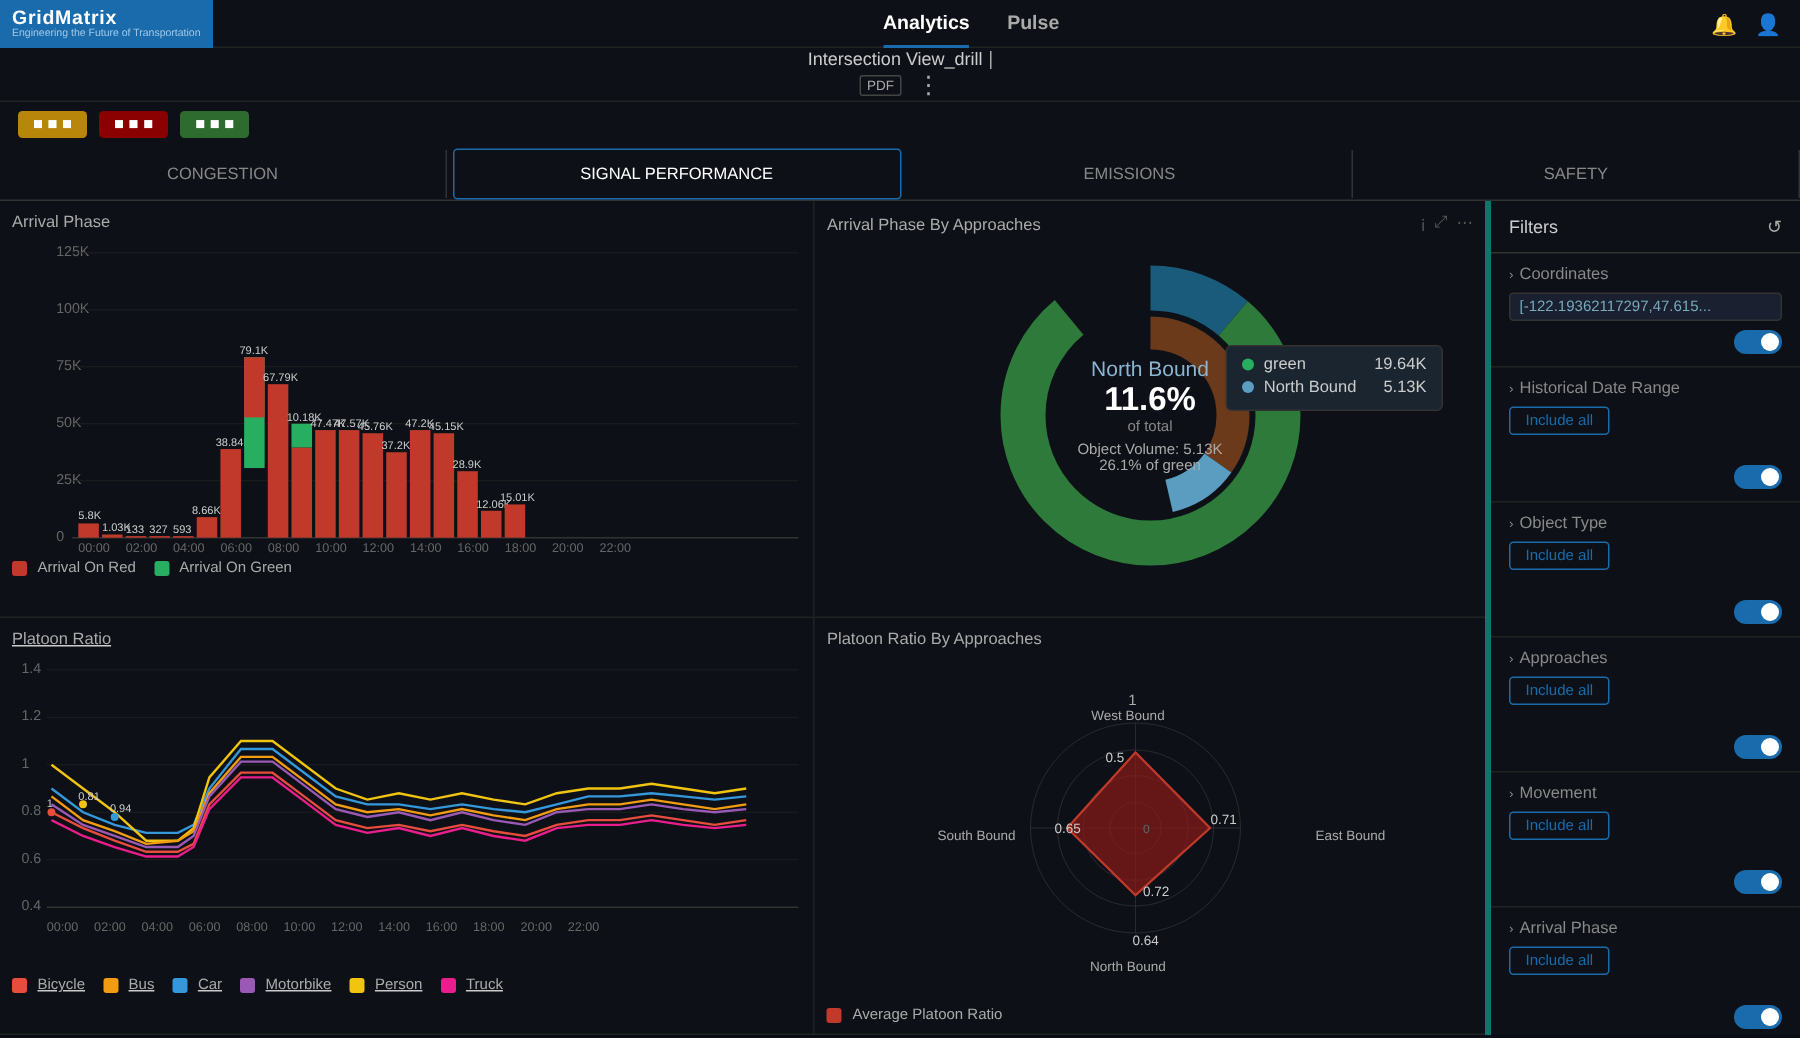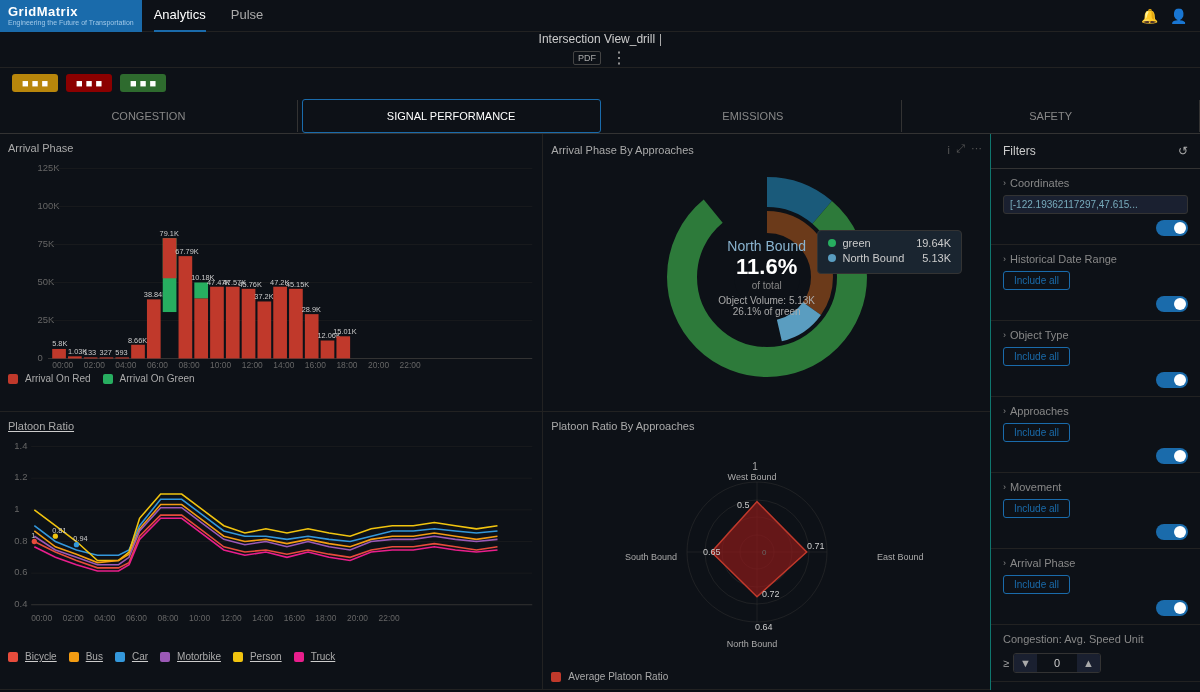--- a/index.html
+++ b/index.html
@@ -1,21 +1,21 @@
 <!DOCTYPE html>
 <html><head>
   <meta charset="utf-8">
   <style>
     * { box-sizing: border-box; margin: 0; padding: 0; }
     body { background: #0a0e14; color: #ccc; font-family: Arial, sans-serif; font-size: 12px; overflow: hidden; width: 1200px; height: 692px; }
 
     
     #header { display: flex; align-items: center; background: #0d1117; height: 32px; border-bottom: 1px solid #222; }
     #logo { background: #1a6bab; color: white; font-weight: bold; font-size: 11px; padding: 4px 8px; margin-right: 12px; height: 32px; display: flex; line-height: 1.2; }
-    #nav { flex: 1; display: flex; justify-content: flex-start; gap: 25px; }
+    #nav { flex: 1; display: flex; justify-content: center; gap: 25px; font-weight: bold; }
     .nav-item { color: #aaa; font-size: 13px; cursor: pointer; padding: 8px 0; border-bottom: 2px solid transparent; }
     .nav-item.active { color: white; border-bottom: 2px solid #1a6bab; }
     #header-icons { display: flex; align-items: center; gap: 12px; padding-right: 12px; color: #aaa; }
 
     
     #toolbar { display: flex; align-items: center; background: #0d1117; height: 36px; border-bottom: 1px solid #222; padding: 0 12px; flex-direction: column; }
     #toolbar-title { color: #ccc; font-size: 12px; flex: 1; }
     #toolbar-icons { display: flex; gap: 10px; align-items: center; color: #aaa; }
 
     
@@ -26,21 +26,21 @@
     .badge-green { background: #2e6b2e; }
 
     
     #section-tabs { display: flex; align-items: center; height: 36px; border-bottom: 1px solid #333; background: #0d1117; }
     .section-tab { flex: 1; text-align: center; font-size: 11px; color: #888; border-right: 1px solid #333; padding: 10px 0; }
     .section-tab.active { color: white; border: 1px solid #1a6bab; margin: 4px; border-radius: 3px; }
 
     
     #main { display: flex; height: calc(692px - 32px - 36px - 32px - 36px); }
     #content { flex: 1; overflow: hidden; background: #0d1117; }
-    #sidebar { width: 210px; background: #0d1117; border-left: 1px solid #0f766e; overflow-y: auto; padding: 0; }
+    #sidebar { width: 210px; background: #0d1117; border-left: 4px solid #0f766e; overflow-y: auto; padding: 0; }
 
     
     #charts { display: flex; flex-direction: column; height: 100%; }
     .chart-row { display: flex; flex: 1; border-bottom: 1px solid #222; }
     .chart-panel { flex: 1; padding: 8px; position: relative; border-right: 1px solid #222; }
     .chart-panel:last-child { border-right: none; }
     .chart-title { font-size: 11px; color: #aaa; margin-bottom: 4px; display: flex; align-items: center; gap: 6px; }
     .chart-title-icons { margin-left: auto; display: flex; gap: 6px; color: #555; }
 
     
@@ -56,21 +56,21 @@
     .legend-dot { width: 10px; height: 10px; border-radius: 2px; }
 
     
     #sidebar-header { padding: 10px 12px; font-size: 12px; color: #ccc; border-bottom: 1px solid #333; display: flex; align-items: center; justify-content: space-between; }
     .filter-section { border-bottom: 1px solid #222; padding: 8px 12px; }
     .filter-label { font-size: 11px; color: #888; display: flex; align-items: center; gap: 4px; cursor: pointer; margin-bottom: 6px; }
     .filter-label .chevron { font-size: 9px; }
     .filter-toggle { display: flex; justify-content: flex-end; }
     .toggle-switch { width: 32px; height: 16px; background: #1a6bab; border-radius: 8px; position: relative; cursor: pointer; }
     .toggle-switch::after { content: ''; position: absolute; right: 2px; top: 2px; width: 12px; height: 12px; background: white; border-radius: 50%; }
-    .btn-include { background: transparent; border: 1px solid #1a6bab; color: #1a6bab; padding: 3px 10px; border-radius: 3px; font-size: 10px; cursor: pointer; margin-bottom: 6px; text-align: right; }
+    .btn-include { background: transparent; border: 1px solid #1a6bab; color: #1a6bab; padding: 3px 10px; border-radius: 3px; font-size: 10px; cursor: pointer; margin-bottom: 20px; text-align: right; }
     .filter-coords { background: #1a2030; border: 1px solid #333; color: #7ab; padding: 3px 6px; font-size: 10px; width: 100%; border-radius: 3px; margin-bottom: 6px; word-break: break-all; }
     .stepper-input { display: flex; align-items: center; gap: 4px; }
     .stepper-input span { color: #aaa; font-size: 11px; }
     .stepper-box { display: flex; align-items: center; border: 1px solid #333; border-radius: 3px; overflow: hidden; }
     .stepper-val { background: #0d1117; color: #ccc; width: 40px; text-align: center; padding: 3px; font-size: 11px; border: none; outline: none; }
     .stepper-btn { background: #1a2030; color: #aaa; border: none; padding: 3px 6px; cursor: pointer; font-size: 11px; }
 
     
     .line-chart-container { width: 100%; height: calc(100% - 50px); }
 

